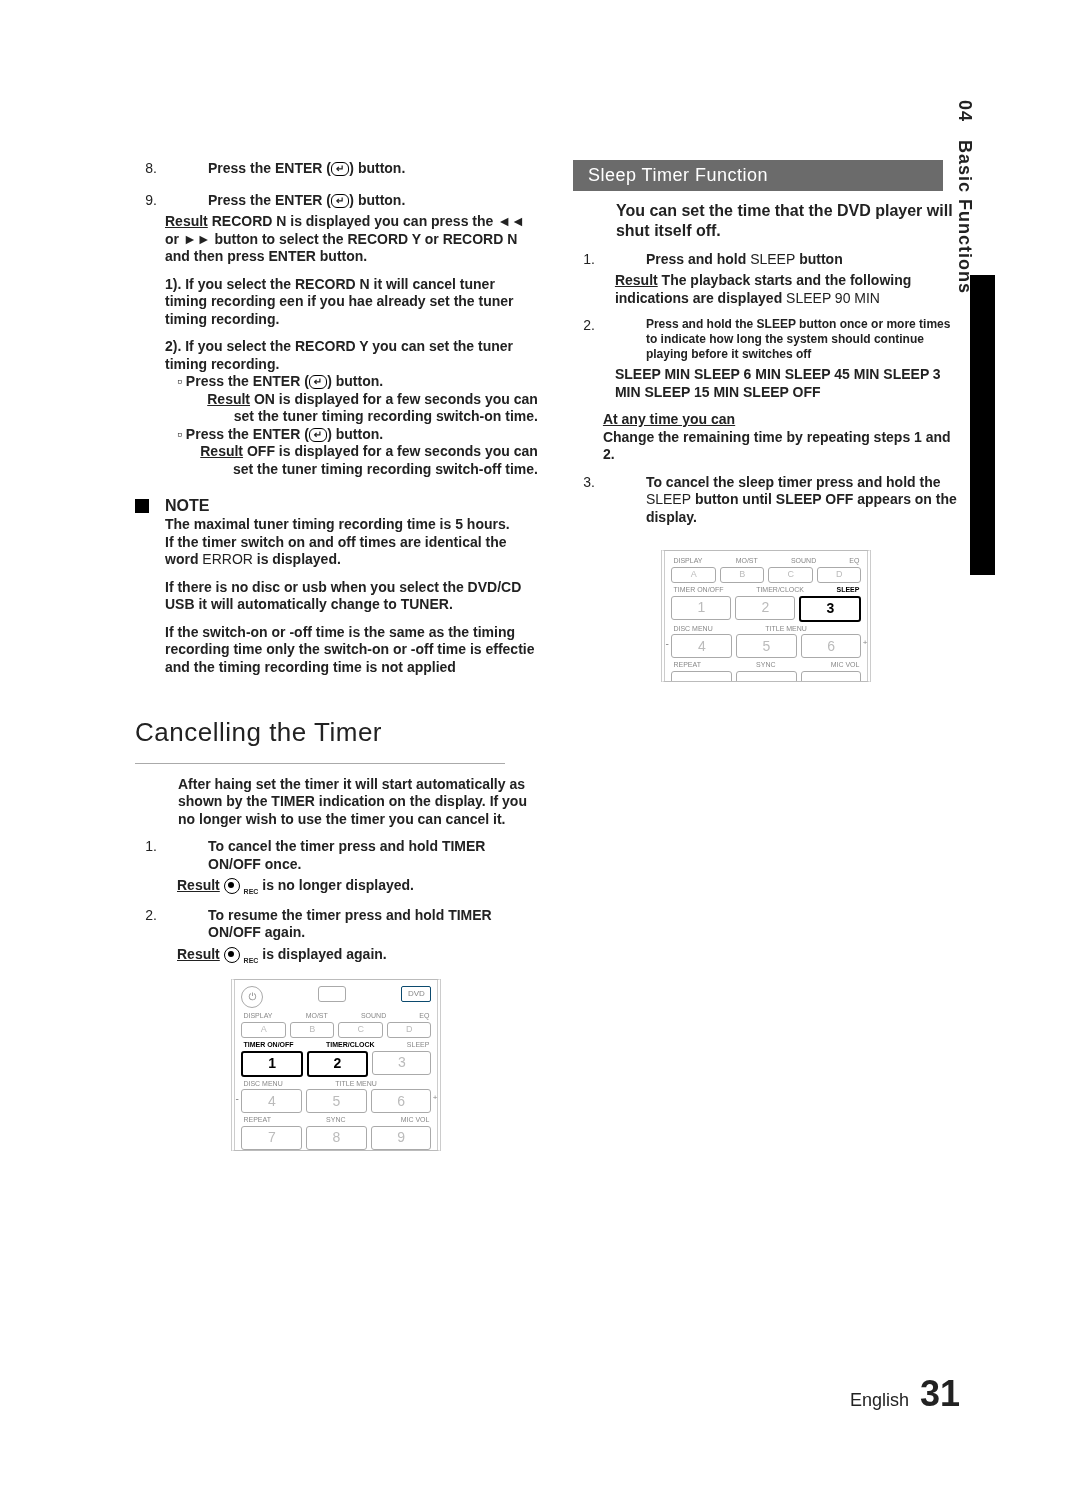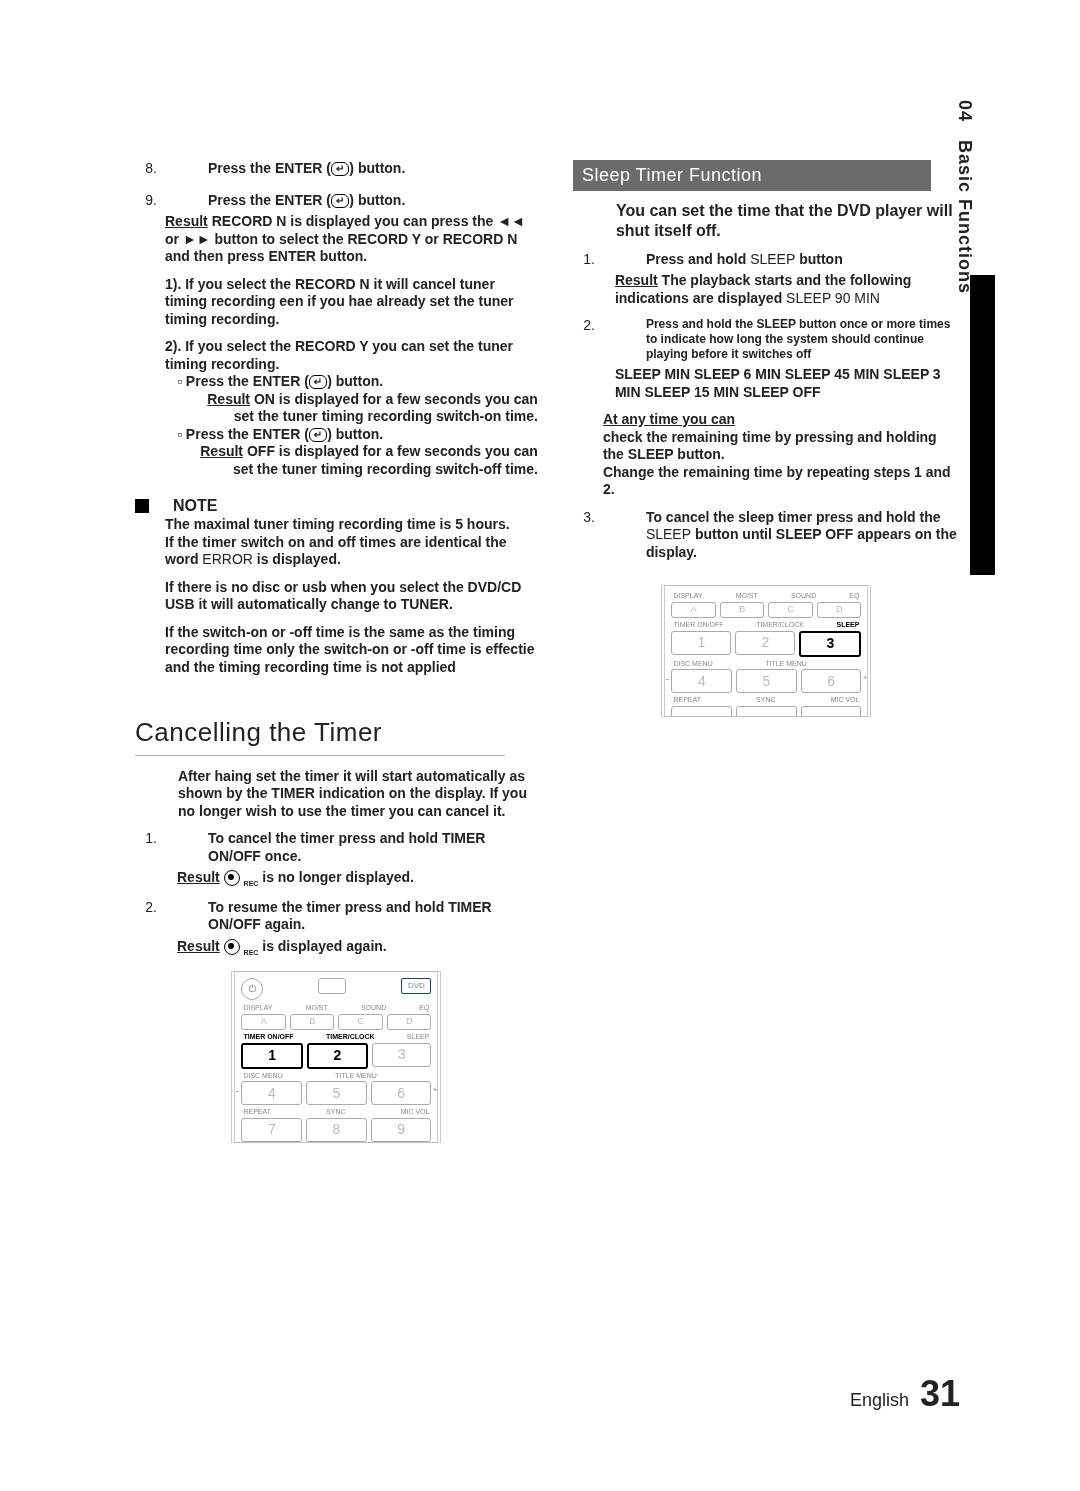--- a/index.html
+++ b/index.html
@@ -67,47 +67,47 @@
     border: 1.5px solid #000;
     border-radius: 6px;
     padding: 0 4px;
     font-size: 10px;
     line-height: 12px;
     vertical-align: middle;
   }
   .note-head {
     display: flex;
     align-items: center;
-    gap: 24px;
+    gap: 16px;
     margin-top: 18px;
     font-weight: bold;
     font-size: 16px;
   }
   .note-square {
     width: 14px;
     height: 14px;
     background: #000;
   }
   h2.cancel-title {
     font-size: 26px;
     font-weight: 500;
-    margin: 40px 0 6px 0;
+    margin: 40px 0 14px 0;
     letter-spacing: 0.5px;
   }
   .hr {
     border: none;
     border-top: 1px solid #aaa;
     margin: 0 0 12px 0;
     width: 370px;
   }
   .section-bar {
     background: #6b6b6b;
     color: #fff;
     font-size: 18px;
-    padding: 4px 9px;
+    padding: 4px 15px;
     letter-spacing: 0.5px;
     margin-bottom: 10px;
     width: 340px;
   }
   .remote {
     margin: 14px auto 0 auto;
     width: 190px;
     border: 1px solid #bbb;
     border-left: 4px double #ccc;
     border-right: 4px double #ccc;
@@ -368,21 +368,20 @@
       </div>
       <div class="sp"></div>
 
       <div class="ol-num">
         <span class="n">2.</span>
         <span class="bold" style="font-size:12px">Press and hold the SLEEP button once or more times to indicate how long the system should continue playing before it switches off</span>
       </div>
       <div class="indent2 bold">SLEEP  MIN      SLEEP 6 MIN      SLEEP 45 MIN    SLEEP 3 MIN    SLEEP 15 MIN SLEEP OFF</div>
       <div class="sp"></div>
       <div class="indent1 bold underline">At any time you can</div>
-      <div class="indent1 bold">check the remaining time by pressing and holding the SLEEP button.</div>
       <div class="indent1 bold">Change the remaining time by repeating steps 1 and 2.</div>
       <div class="sp"></div>
 
       <div class="ol-num">
         <span class="n">3.</span>
         <span class="bold">
           <span>To cancel the sleep timer press and hold the </span><span style="font-weight:normal">SLEEP</span><span> button until SLEEP OFF appears on the display.</span>
         </span>
       </div>
 

